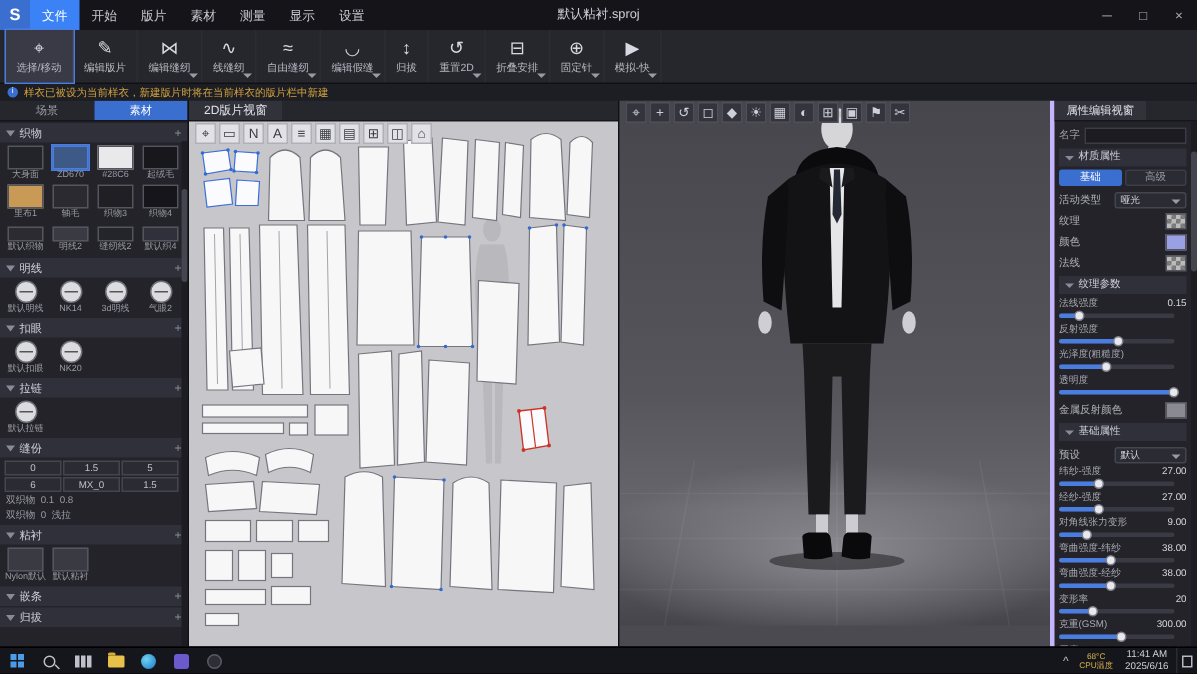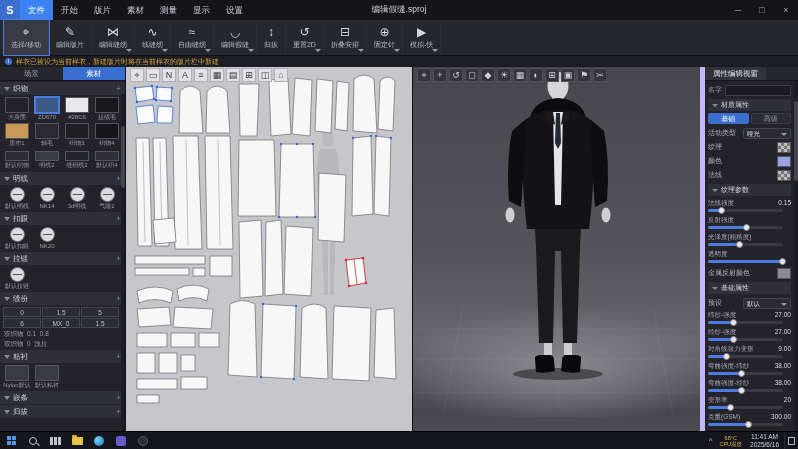--- a/index.html
+++ b/index.html
@@ -27,21 +27,21 @@
 
 
 .infobar{position:absolute;top:56px;left:0;right:0;height:11px;background:#1d1d24;display:flex;align-items:center;padding:0 5px;font-size:7px;color:#cfa23e;z-index:5}
 .info-icon{width:7px;height:7px;border-radius:50%;background:#3a6fd0;color:#fff;font-size:5.5px;line-height:7px;text-align:center;margin-right:4px}
 
 
 .main{position:absolute;top:67px;left:0;right:0;bottom:18px;display:flex}
 .left-panel{width:126px;background:#232329;border-right:1px solid #101014;position:relative;overflow:hidden}
 .center2d{width:286px;display:flex;flex-direction:column;position:relative}
 .center3d{width:288px;display:flex;flex-direction:column;position:relative;border-left:1px solid #101014}
-.right-panel{flex:1;background:#232329;border-left:5px solid #c4b5fd;position:relative;overflow:hidden}
+.right-panel{flex:1;background:#232329;border-left:3px solid #c4b5fd;position:relative;overflow:hidden}
 
 .view-tabs{height:14px;background:#26262d;display:flex;border-bottom:1px solid #15151a}
 .view-tab{padding:0 10px;line-height:13px;font-size:8px;color:#9a9aa4}
 .view-tab.active{background:#32323b;color:#e0e0e8}
 
 .canvas2d{flex:1;background:#c7c7cb;position:relative;overflow:hidden}
 .canvas3d{flex:1;position:relative;overflow:hidden;background:#4a4a50}
 .toolbar2d{position:absolute;top:1px;left:4px;display:flex;gap:2px;z-index:2}
 .tb2{width:14px;height:14px;background:#e2e2e6;border:1px solid #b0b0b8;color:#3a3a42;font-size:9px;line-height:12px;text-align:center}
 .toolbar3d{position:absolute;top:1px;left:4px;display:flex;gap:2px;z-index:2}
@@ -144,21 +144,21 @@
         <div class="menu-item">版片</div>
 
         <div class="menu-item">素材</div>
 
         <div class="menu-item">测量</div>
 
         <div class="menu-item">显示</div>
 
         <div class="menu-item">设置</div>
       </div>
-    <div class="doc-title">编辑假缝.sproj</div>
+    <div class="doc-title">默认粘衬.sproj</div>
     <div class="win-controls">
 
         <div class="win-btn">─</div>
 
         <div class="win-btn">□</div>
 
         <div class="win-btn">×</div>
       </div>
   </div>
 
@@ -422,20 +422,23 @@
         <span>归拔</span>
         <span class="plus">+</span>
       </div>
 
       <div class="lp-scrollbar">
           <div class="lp-thumb"></div>
         </div>
     </div>
 
     <div class="center2d">
+      <div class="view-tabs">
+        <div class="view-tab active">2D版片视窗</div>
+      </div>
       <div class="canvas2d">
         <div class="toolbar2d">
 
         <span class="tb2">⌖</span>
             <span class="tb2">▭</span>
             <span class="tb2">N</span>
             <span class="tb2">A</span>
             <span class="tb2">≡</span>
             <span class="tb2">▦</span>
             <span class="tb2">▤</span>

